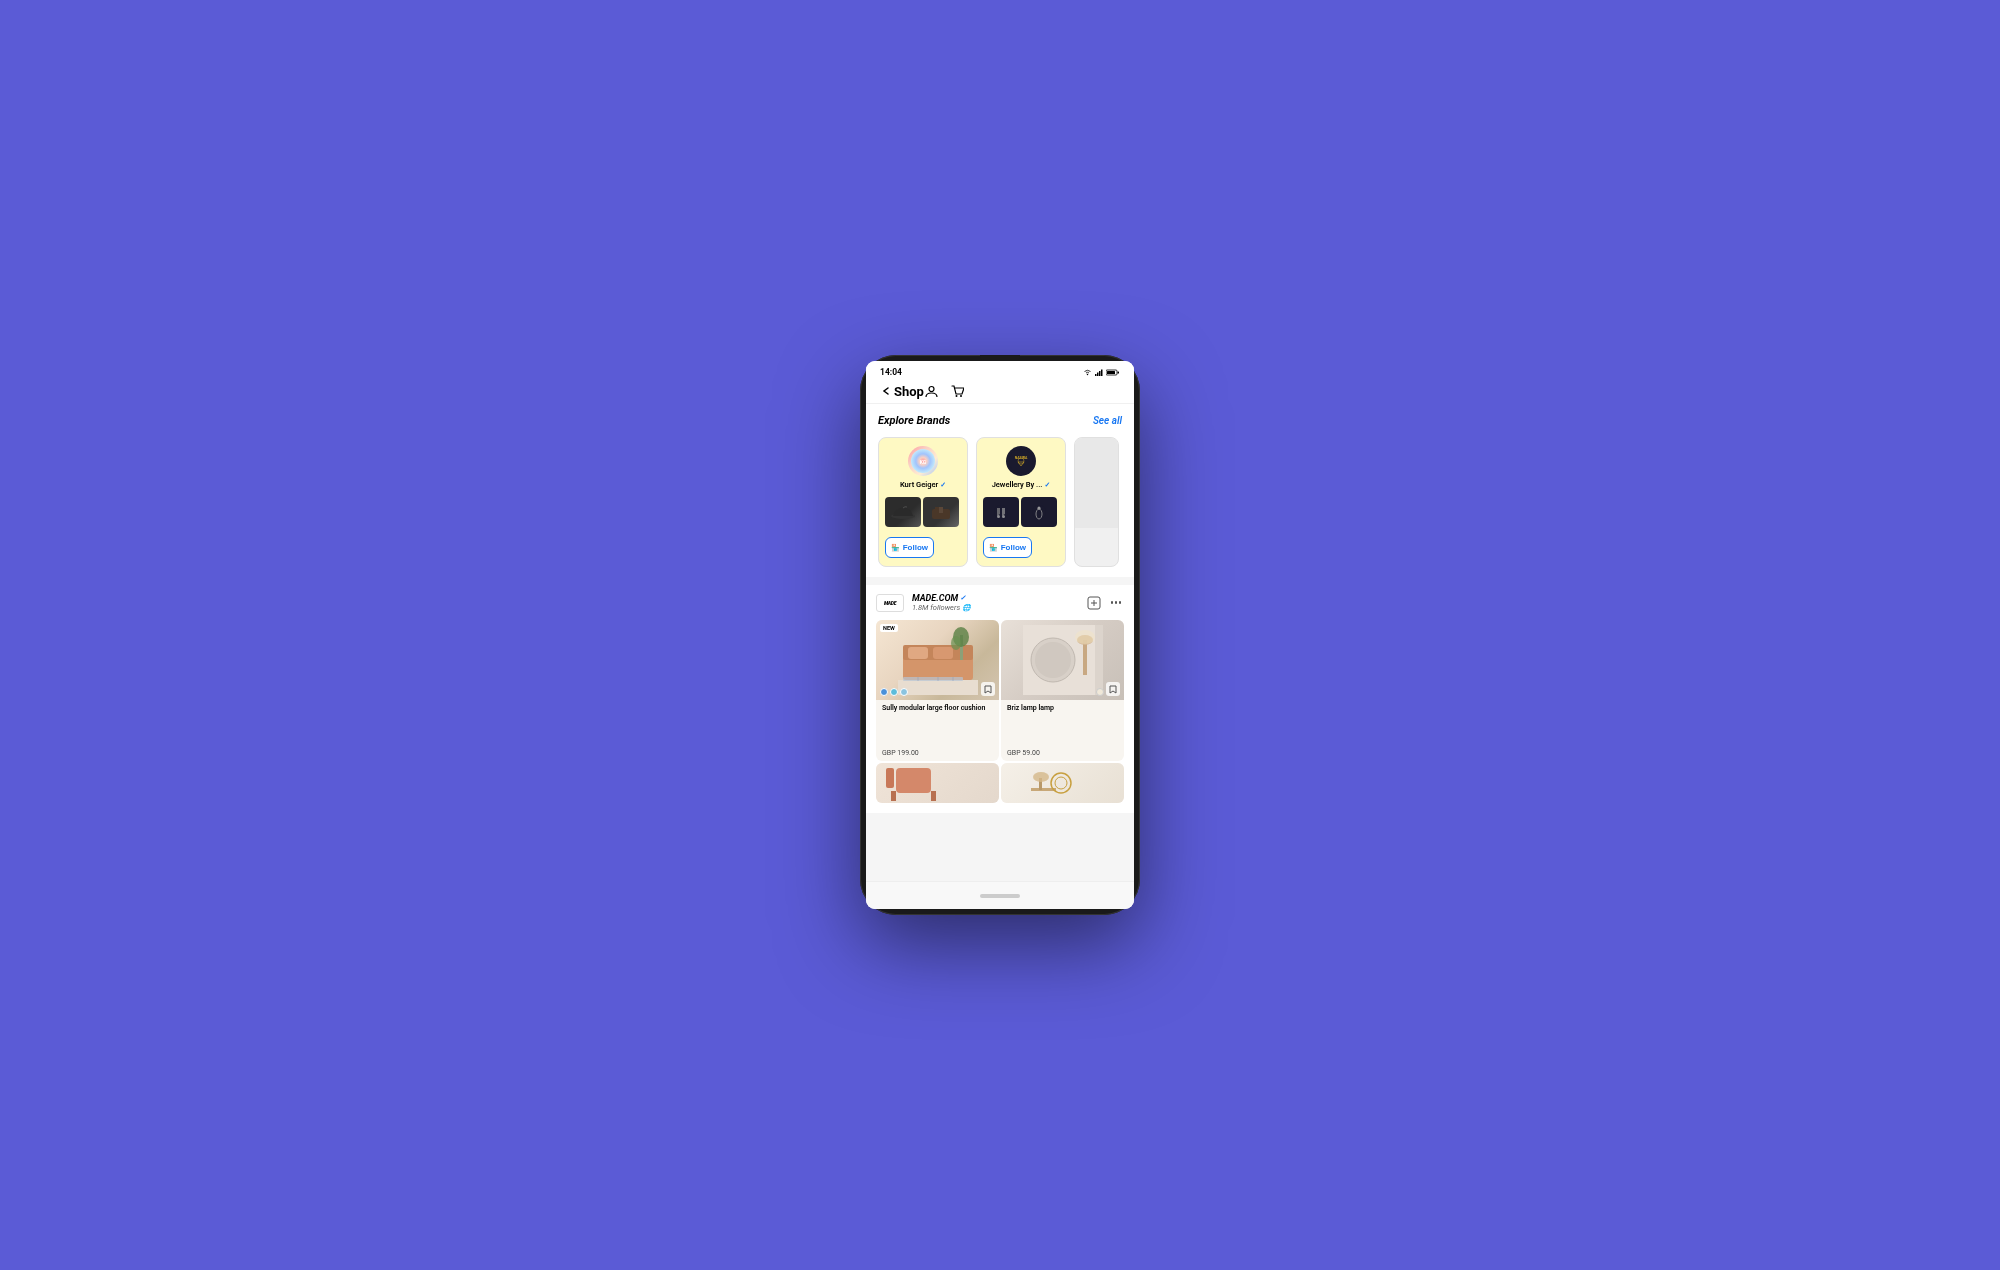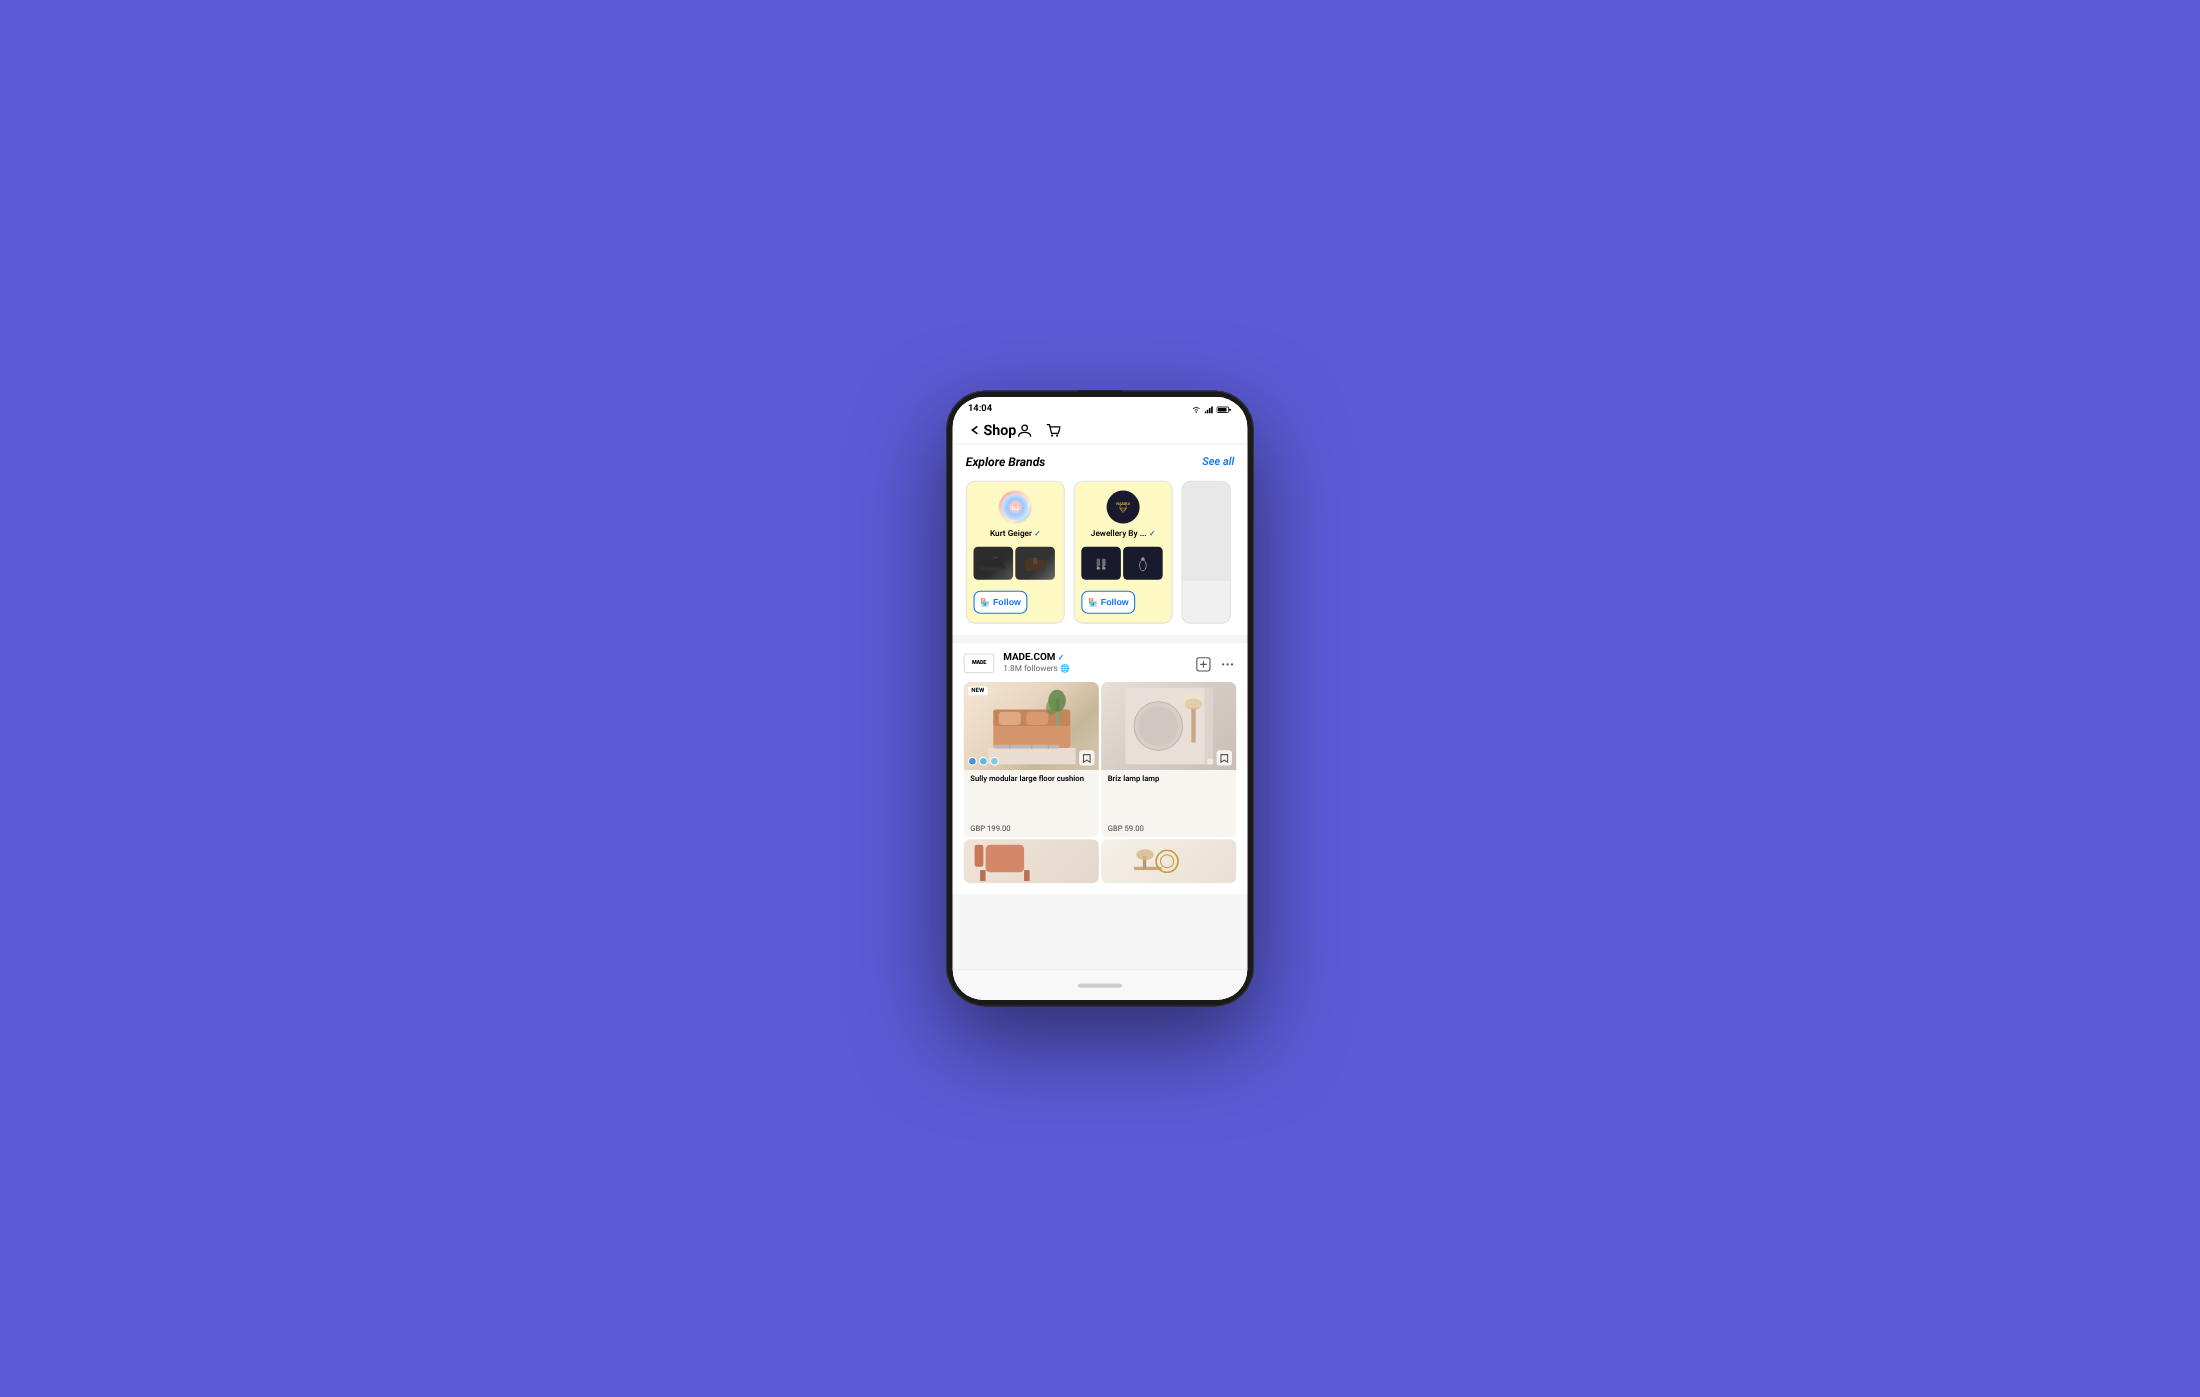--- a/index.html
+++ b/index.html
@@ -21,21 +21,21 @@
       border-radius: 36px;
       padding: 6px;
       box-shadow: 0 30px 80px rgba(0,0,0,0.5), inset 0 0 0 1px #333;
       position: relative;
     }
 
     .phone-inner {
       width: 100%;
       height: 100%;
       background: #fff;
-      border-radius: 28px;
+      border-radius: 9px;
       overflow: hidden;
       position: relative;
     }
 
     
     .status-bar {
       background: #fff;
       display: flex;
       justify-content: space-between;
       align-items: center;
@@ -252,23 +252,24 @@
     }
 
     
     .brand-post {
       background: #fff;
       margin-top: 8px;
     }
 
     .brand-post-header {
       display: flex;
-      align-items: flex-end;
+      align-items: center;
       padding: 8px 10px;
       justify-content: space-between;
+      font-style: italic;
     }
 
     .brand-post-info {
       display: flex;
       align-items: center;
       gap: 8px;
     }
 
     .made-logo {
       width: 28px;

